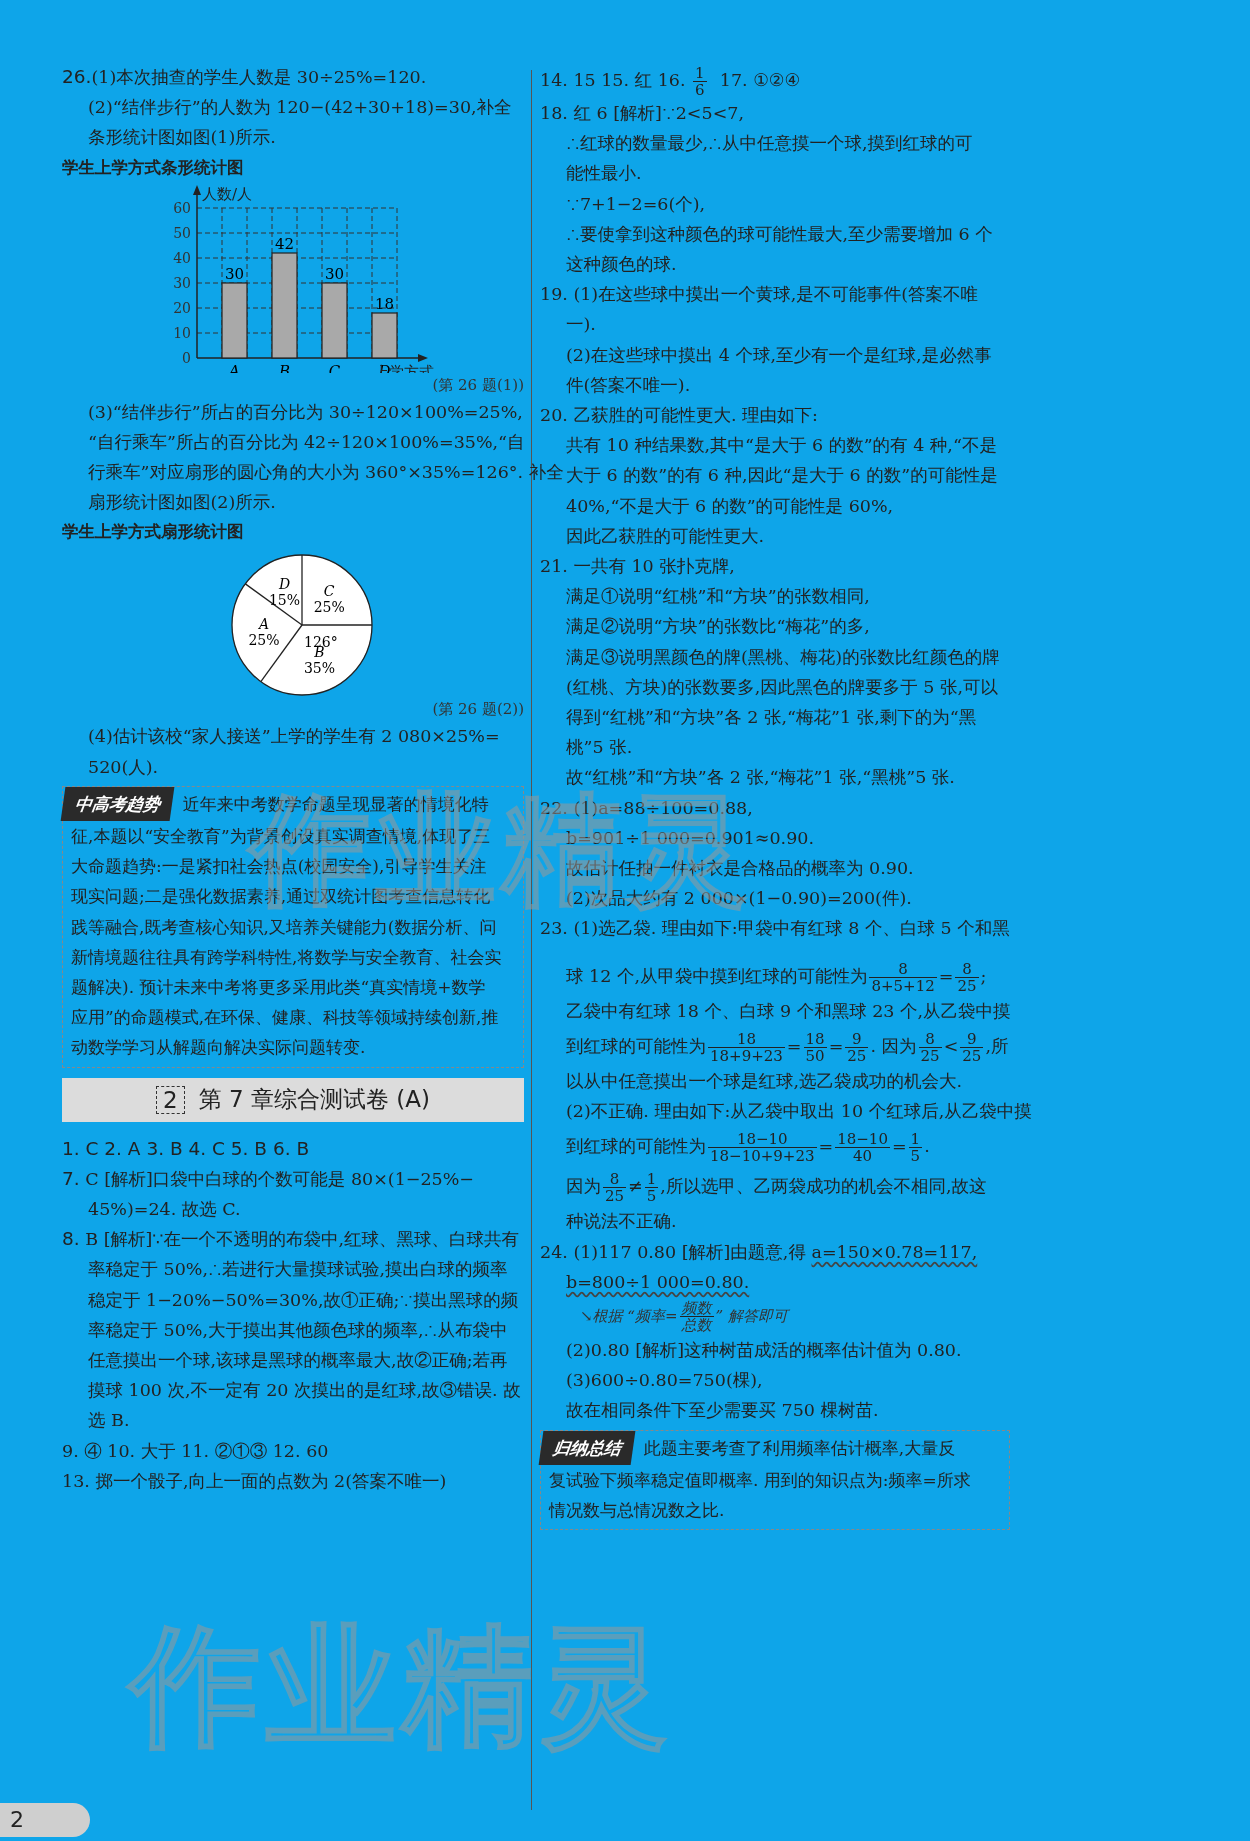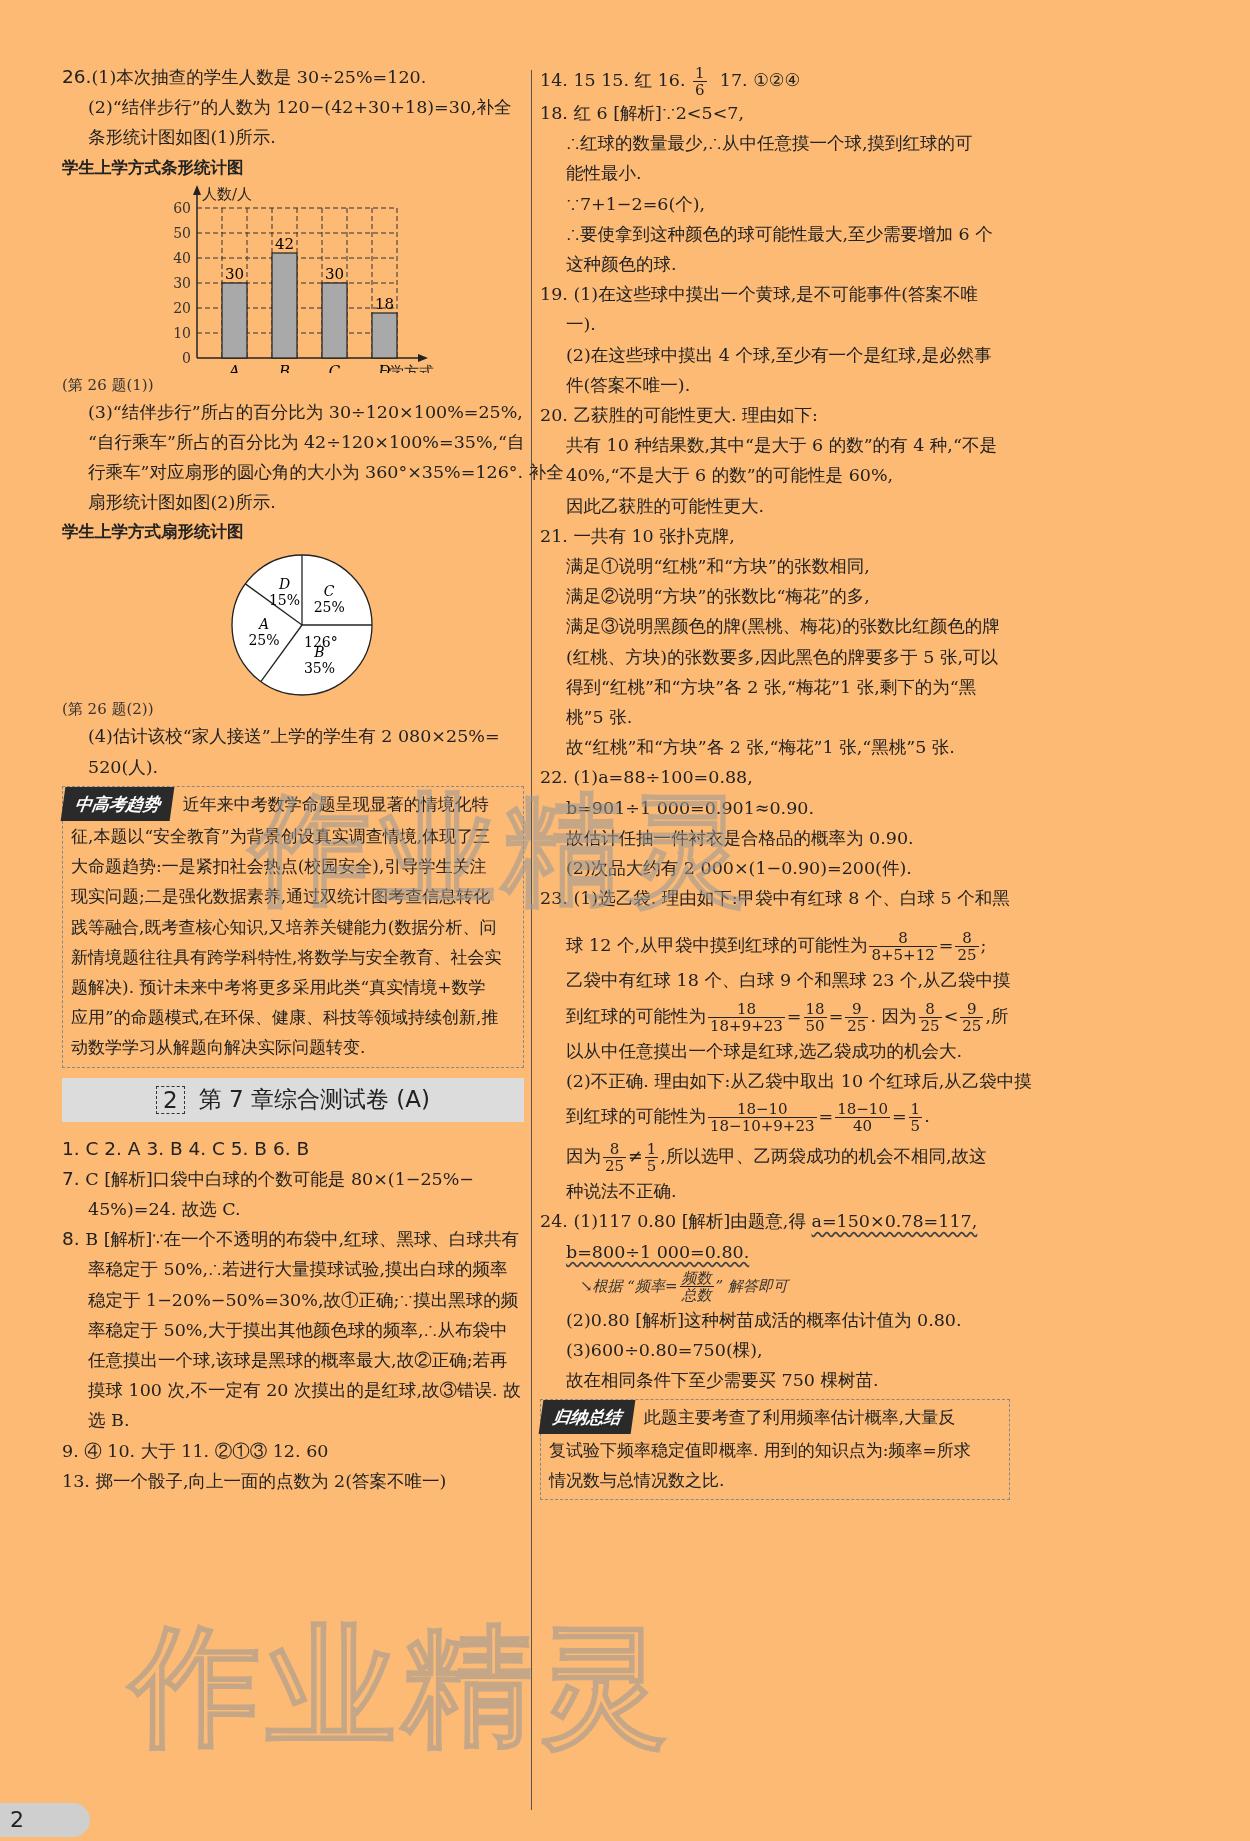--- a/index.html
+++ b/index.html
@@ -1,29 +1,29 @@
 <!DOCTYPE html>
 <html><head>
 <meta charset="utf-8">
 <style>
   html, body { margin:0; padding:0; }
   body {
     width:1250px; height:1841px; background:#f6f6f4; position:relative; overflow:hidden;
     font-family:"DejaVu Serif", "Liberation Serif", serif; color:#222; font-size:17.5px;
   }
-  .page { position:absolute; left:0; top:0; width:1250px; height:1841px; background:#fdba74; }
+  .page { position:absolute; left:0; top:0; width:1250px; height:1841px; background:#0ea5e9; }
   .col { position:absolute; top:62px; }
   .col-left { left:62px; width:462px; }
   .col-right { left:540px; width:470px; }
   .divider { position:absolute; left:531px; top:70px; width:1px; height:1740px; background:#555; }
   .line { line-height:30.2px; white-space:nowrap; }
   .ind { padding-left:26px; }
   .qn { font-family:"DejaVu Sans", "Liberation Sans", sans-serif; font-size:18.5px; font-weight:500; }
   .fig-title { text-align:left; font-family:"DejaVu Sans","Liberation Sans",sans-serif; font-weight:bold; font-size:16.5px; line-height:30px; }
-  .caption { text-align:left; font-size:15px; line-height:24px; color:#333; }
+  .caption { text-align:right; font-size:15px; line-height:24px; color:#333; }
   .frac { display:inline-block; vertical-align:middle; text-align:center; font-size:15px; line-height:16px; margin:0 2px; }
   .frac span { display:block; padding:0 2px; }
   .frac .num { border-bottom:1px solid #222; }
   .tip-box { border:1.5px dashed #888; position:relative; padding:2px 8px 4px 8px; margin:4px 0; font-family:"DejaVu Serif", serif; font-size:17px; }
   .tip-tag {
     display:inline-block; background:#2a2a2a; color:#fff; font-family:"DejaVu Sans",sans-serif; font-weight:bold; font-style:italic;
     font-size:17px; padding:2px 12px; margin-left:-8px; margin-top:-2px; transform:skewX(-8deg);
   }
   .section-bar {
     background:#dcdcdc; height:44px; display:flex; align-items:center; justify-content:center; margin:10px 0 12px 0;
@@ -182,20 +182,21 @@
     <div class="line ind">∴要使拿到这种颜色的球可能性最大,至少需要增加 6 个</div>
     <div class="line ind">这种颜色的球.</div>
 
     <div class="line">19. (1)在这些球中摸出一个黄球,是不可能事件(答案不唯</div>
     <div class="line ind">一).</div>
     <div class="line ind">(2)在这些球中摸出 4 个球,至少有一个是红球,是必然事</div>
     <div class="line ind">件(答案不唯一).</div>
 
     <div class="line">20. 乙获胜的可能性更大. 理由如下:</div>
     <div class="line ind">共有 10 种结果数,其中“是大于 6 的数”的有 4 种,“不是</div>
+    <div class="line ind">大于 6 的数”的有 6 种,因此“是大于 6 的数”的可能性是</div>
     <div class="line ind">40%,“不是大于 6 的数”的可能性是 60%,</div>
     <div class="line ind">因此乙获胜的可能性更大.</div>
 
     <div class="line">21. 一共有 10 张扑克牌,</div>
     <div class="line ind">满足①说明“红桃”和“方块”的张数相同,</div>
     <div class="line ind">满足②说明“方块”的张数比“梅花”的多,</div>
     <div class="line ind">满足③说明黑颜色的牌(黑桃、梅花)的张数比红颜色的牌</div>
     <div class="line ind">(红桃、方块)的张数要多,因此黑色的牌要多于 5 张,可以</div>
     <div class="line ind">得到“红桃”和“方块”各 2 张,“梅花”1 张,剩下的为“黑</div>
     <div class="line ind">桃”5 张.</div>

